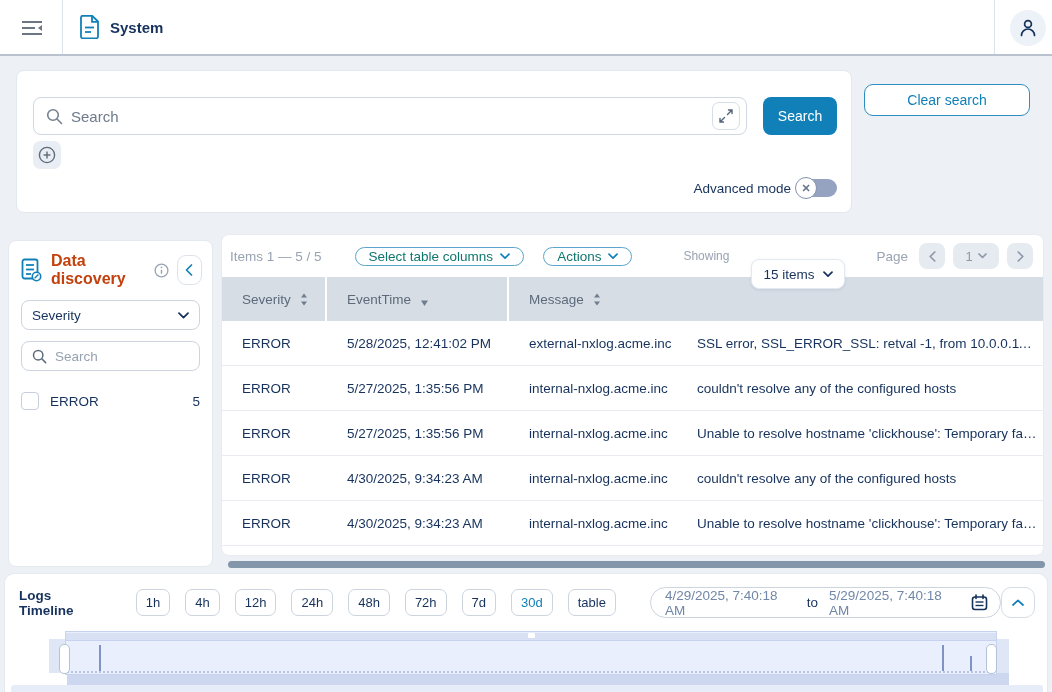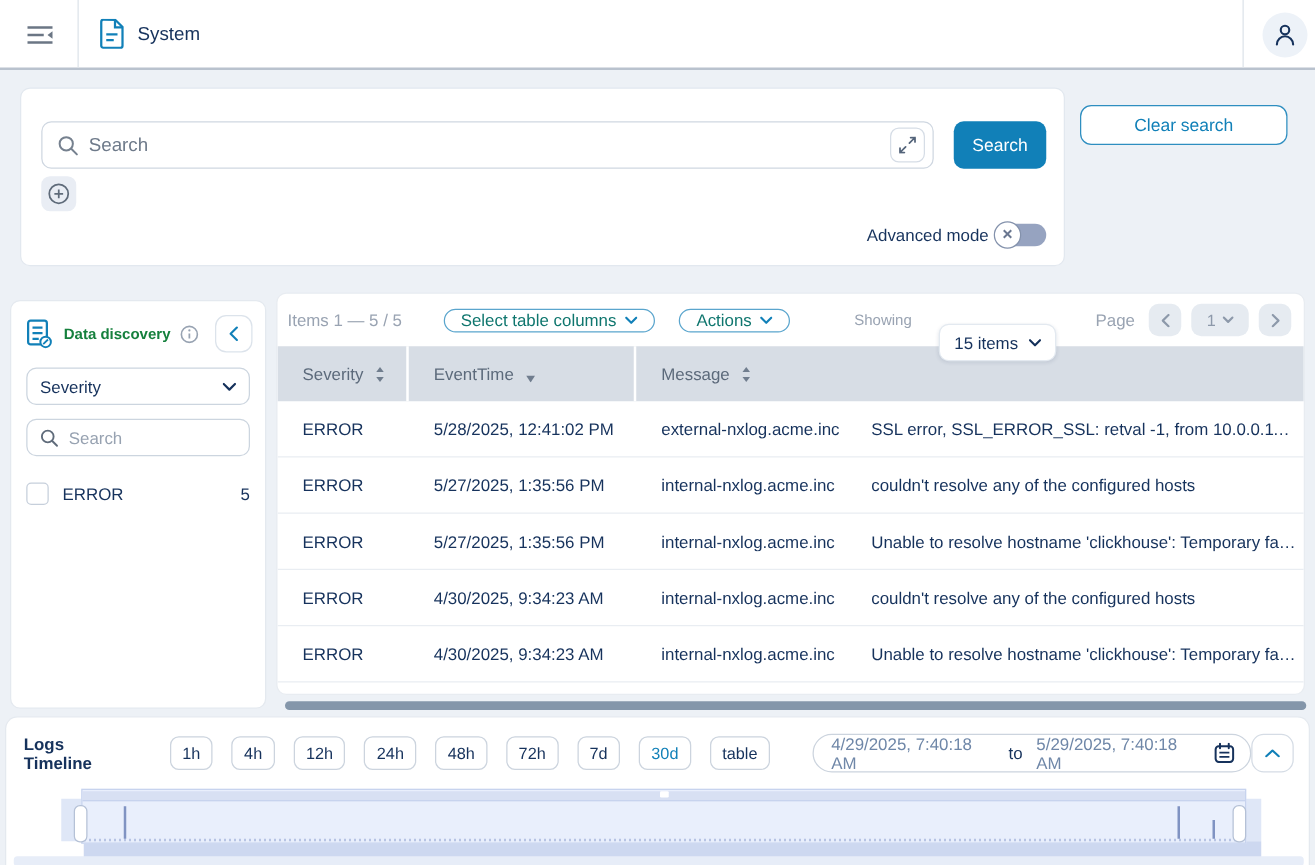--- a/index.html
+++ b/index.html
@@ -6,42 +6,42 @@
   html,body { width:1052px; height:692px; overflow:hidden; }
   body { position:relative; font-family:"Liberation Sans", sans-serif; background:#edf1f6; color:#16325c; }
   svg { display:block; }
 
   
   .topbar { position:absolute; left:0; top:0; width:1052px; height:56px; background:#fff; border-bottom:2px solid #b9c2ce; z-index:5; }
   .menu-btn { position:absolute; left:16px; top:13px; width:32px; height:30px; background:none; border:none; cursor:pointer; display:flex; align-items:center; justify-content:center; }
   .tb-div { position:absolute; top:0; width:1px; height:54px; background:#dde3ea; }
   .tb-div.left { left:62px; } .tb-div.right { left:994px; }
   .title-group { position:absolute; left:79px; top:0; height:54px; display:flex; align-items:center; gap:10px; }
-  .page-title { font-size:15px; font-weight:normal; color:#16325c; }
+  .page-title { font-size:15px; font-weight:bold; color:#16325c; }
   .avatar { position:absolute; left:1010px; top:10px; width:36px; height:36px; border-radius:50%; background:#edf2f8; display:flex; align-items:center; justify-content:center; cursor:pointer; border:none; }
 
   
   .search-card { position:absolute; left:16px; top:70px; width:836px; height:143px; background:#fff; border:1px solid #e2e8ef; border-radius:8px; }
   .search-box { position:absolute; left:16px; top:26px; width:714px; height:38px; border:1px solid #cfd7e1; border-radius:8px; display:flex; align-items:center; padding:0 6px 0 12px; gap:8px; background:#fff; }
   .search-box input { flex:1; border:none; outline:none; font-size:15px; color:#16325c; font-family:"Liberation Sans", sans-serif; background:transparent; }
   .search-box input::placeholder { color:#6e7a8a; opacity:1; }
   .expand-btn { width:28px; height:28px; border:1px solid #d6dde6; border-radius:7px; background:#fff; display:flex; align-items:center; justify-content:center; cursor:pointer; }
   .search-btn { position:absolute; left:746px; top:26px; width:74px; height:38px; background:#1180b8; color:#fff; border:none; border-radius:8px; font-size:14px; font-family:"Liberation Sans", sans-serif; cursor:pointer; }
   .plus-btn { position:absolute; left:16px; top:70px; width:28px; height:28px; background:#e9edf4; border:none; border-radius:7px; display:flex; align-items:center; justify-content:center; cursor:pointer; }
   .adv-row { position:absolute; right:14px; bottom:13px; display:flex; align-items:center; gap:4px; }
   .adv-label { font-size:13.5px; color:#16325c; }
   .toggle { position:relative; width:42px; height:22px; cursor:pointer; border:none; background:none; }
   .toggle .track { position:absolute; right:0; top:2px; width:34px; height:18px; border-radius:9px; background:#96a3c0; }
   .toggle .knob { position:absolute; left:0; top:0; width:22px; height:22px; border-radius:50%; background:#fff; border:1.5px solid #8492ac; color:#6a7790; font-size:11px; font-weight:bold; display:flex; align-items:center; justify-content:center; line-height:1; }
   .clear-btn { position:absolute; left:864px; top:84px; width:166px; height:32px; background:#fff; border:1px solid #2e8ec0; border-radius:9px; color:#1180b8; font-size:14px; font-family:"Liberation Sans", sans-serif; cursor:pointer; }
 
   
   .sidebar-card { position:absolute; left:8px; top:240px; width:205px; height:327px; background:#fff; border:1px solid #e4e9ef; border-radius:8px; }
   .sb-header { display:flex; align-items:center; gap:8px; padding:11px 10px 10px 12px; }
-  .sb-title { font-size:12px; font-weight:bold; color:#15803d; }
+  .sb-title { font-size:16px; font-weight:bold; color:#c2410c; }
   .sb-collapse { margin-left:auto; width:30px; height:30px; border:1px solid #dce3eb; border-radius:9px; background:#fff; display:flex; align-items:center; justify-content:center; cursor:pointer; }
   .sb-select { margin:2px 12px 0; height:30px; border:1px solid #ccd5df; border-radius:8px; display:flex; align-items:center; padding:0 10px; font-size:13.5px; color:#16325c; cursor:pointer; background:#fff; }
   .sb-select .chev { margin-left:auto; }
   .sb-search { margin:11px 12px 0; height:30px; border:1px solid #ccd5df; border-radius:8px; display:flex; align-items:center; gap:8px; padding:0 10px; background:#fff; }
   .sb-search input { flex:1; border:none; outline:none; font-size:13.5px; color:#16325c; width:80px; font-family:"Liberation Sans", sans-serif; }
   .sb-search input::placeholder { color:#97a2b1; opacity:1; }
   .facet-row { margin:21px 12px 0; display:flex; align-items:center; gap:11px; }
   .facet-row input[type=checkbox] { appearance:none; width:18px; height:18px; border:1px solid #c6cfdb; border-radius:4px; background:#fff; cursor:pointer; margin:0; }
   .facet-label { font-size:13.5px; color:#16325c; }
   .facet-count { margin-left:auto; font-size:13.5px; color:#16325c; }

